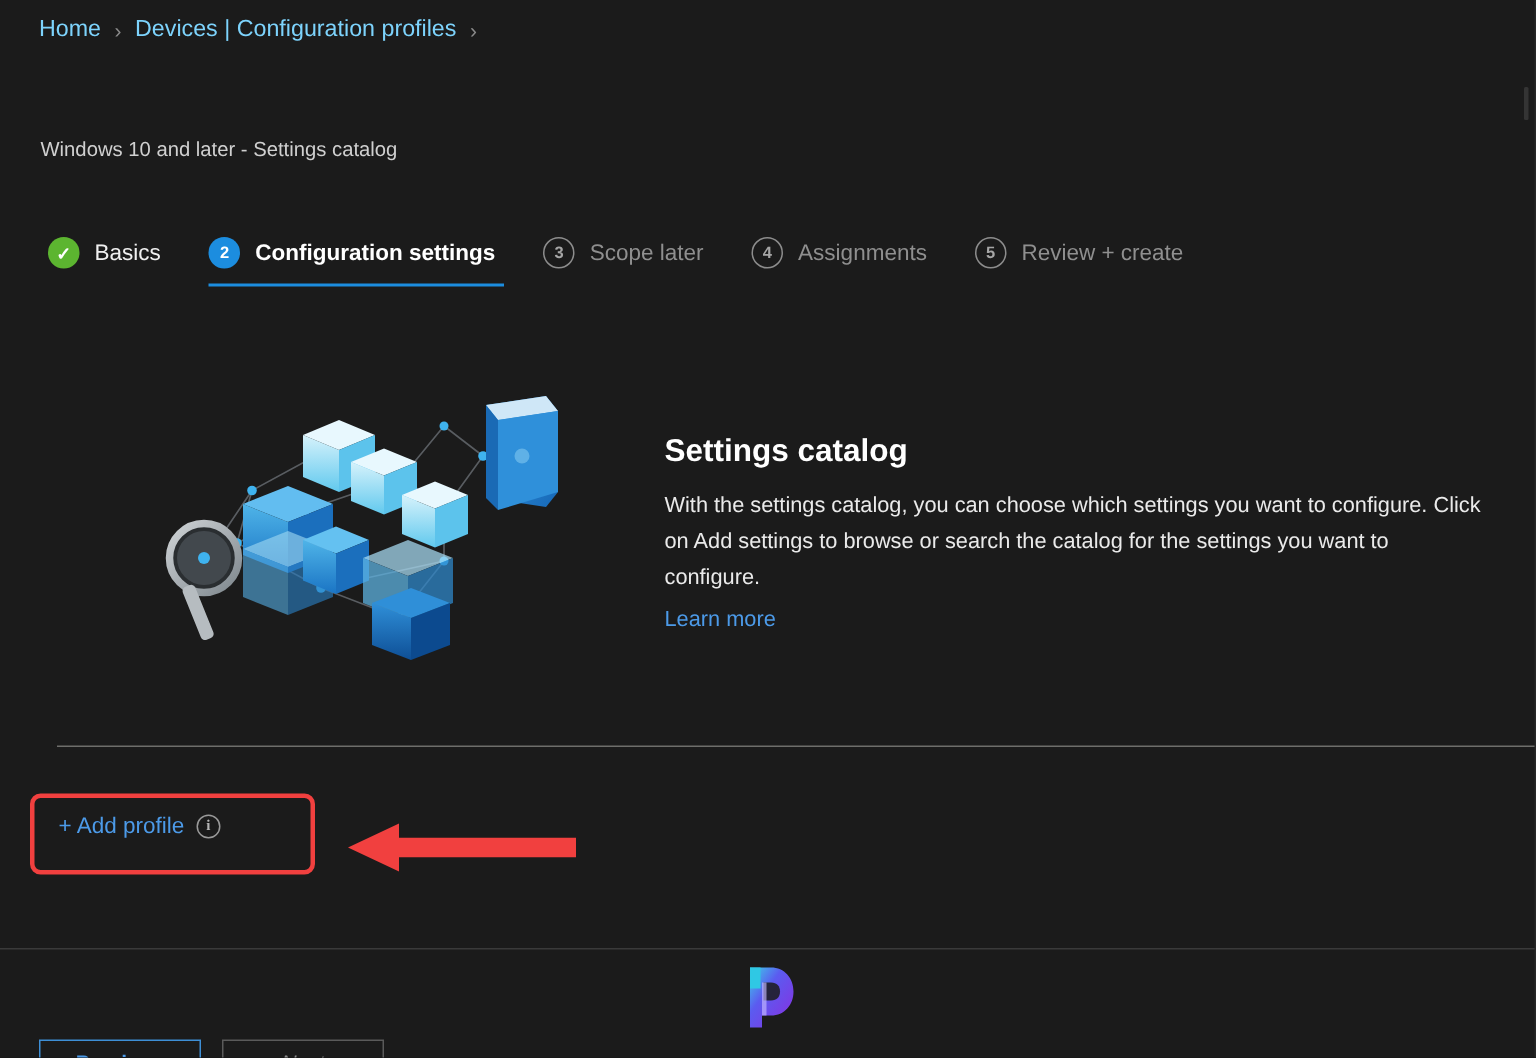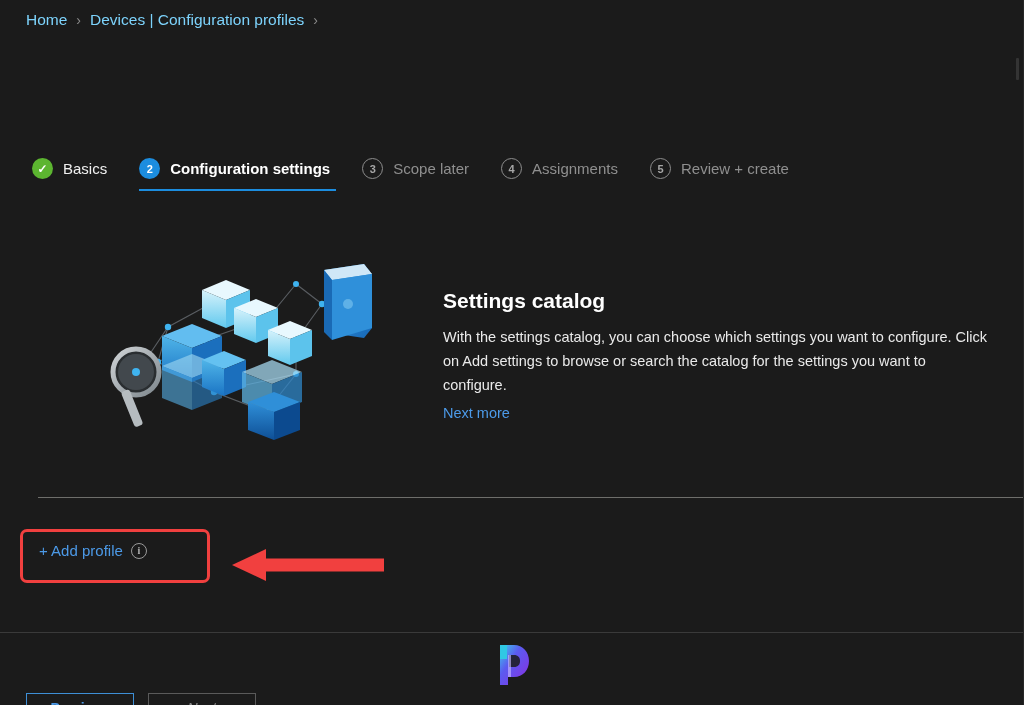--- a/index.html
+++ b/index.html
@@ -313,20 +313,21 @@
 
 <div id="page">
 
   <div id="breadcrumb">
     <span class="crumb-link">Home</span>
     <span class="crumb-sep">›</span>
     <span class="crumb-link">Devices | Configuration profiles</span>
     <span class="crumb-sep">›</span>
   </div>
 
+  <div id="subtitle">Windows 10 and later - Settings catalog</div>
 
   <div id="wizard">
 
     <div class="step done">
       <span class="step-badge done">
         <span class="check">✓</span>
       </span>
       <span class="step-label">Basics</span>
     </div>
 
@@ -466,21 +467,21 @@
         <circle cx="40" cy="110" r="18" fill="#4b5257" opacity="0.75"></circle>
         <circle cx="40" cy="110" r="4" fill="#3fb3ef"></circle>
         <rect x="29" y="128" width="9" height="38" rx="3" transform="rotate(-22 33 140)" fill="#b6bcc0"></rect>
       </g>
     </svg>
   </div>
 
   <div id="hero-text">
     <div id="hero-title">Settings catalog</div>
     <div id="hero-body">With the settings catalog, you can choose which settings you want to configure. Click on Add settings to browse or search the catalog for the settings you want to configure.</div>
-    <span id="learn-more">Next more</span>
+    <span id="learn-more">Learn more</span>
   </div>
 
   <div id="divider"></div>
 
   <div id="add-settings">
     <span id="add-settings-label">+ Add profile</span>
     <span id="info-icon">i</span>
   </div>
 
   <div id="highlight-box"></div>

